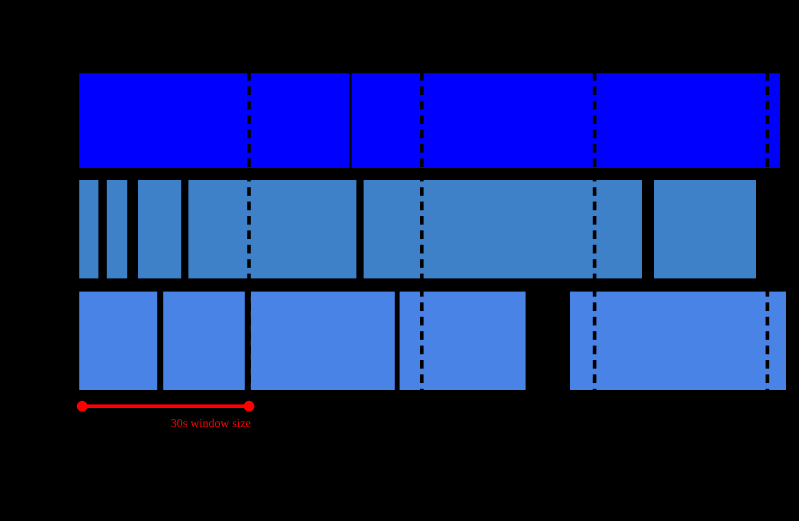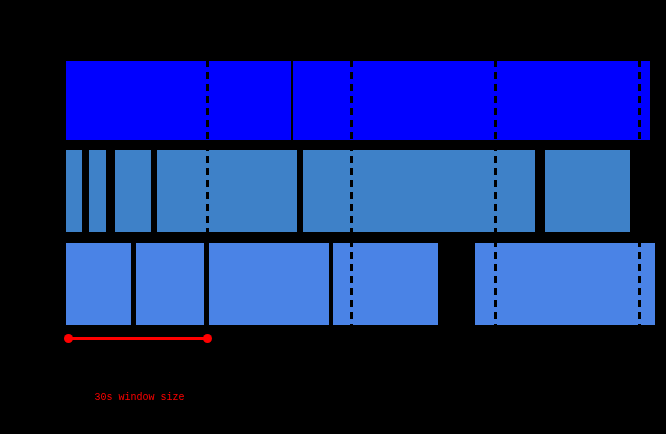--- a/index.html
+++ b/index.html
@@ -70,24 +70,23 @@
     width: 9px;
     height: 9px;
     border-radius: 50%;
     background: #ff0000;
     top: -3px;
   }
   .anno-label {
     position: absolute;
     color: #ff0000;
     font-size: 10px;
-    font-family: Liberation Mono, monospace;
+    font-family: Liberation Serif, serif;
     white-space: nowrap;
-    text-align: center;
-    margin-top: 44px;
+    text-align: right;
   }
 </style>
 </head>
 <body>
 
 <div id="figure">
 
   <div class="plot-area">
 
     <div class="track track-top" style="top: 61px; height: 79px;">

